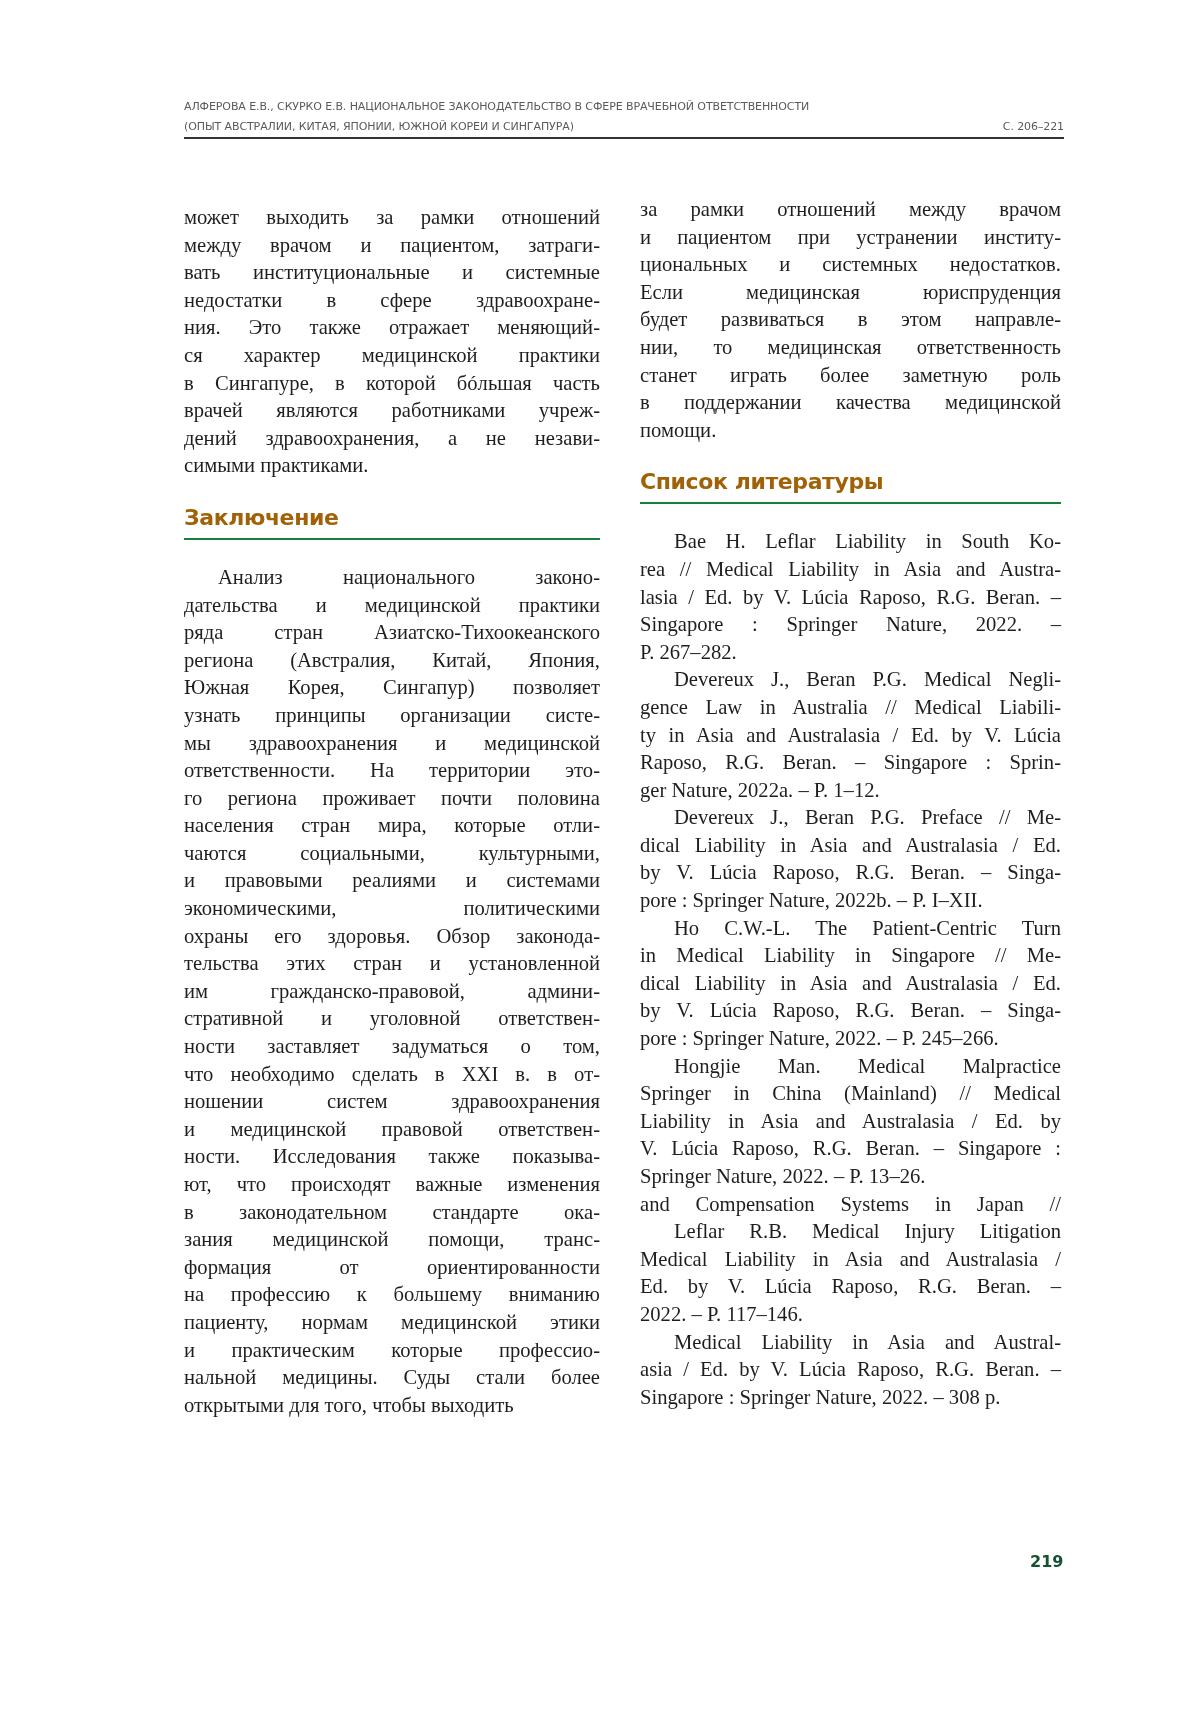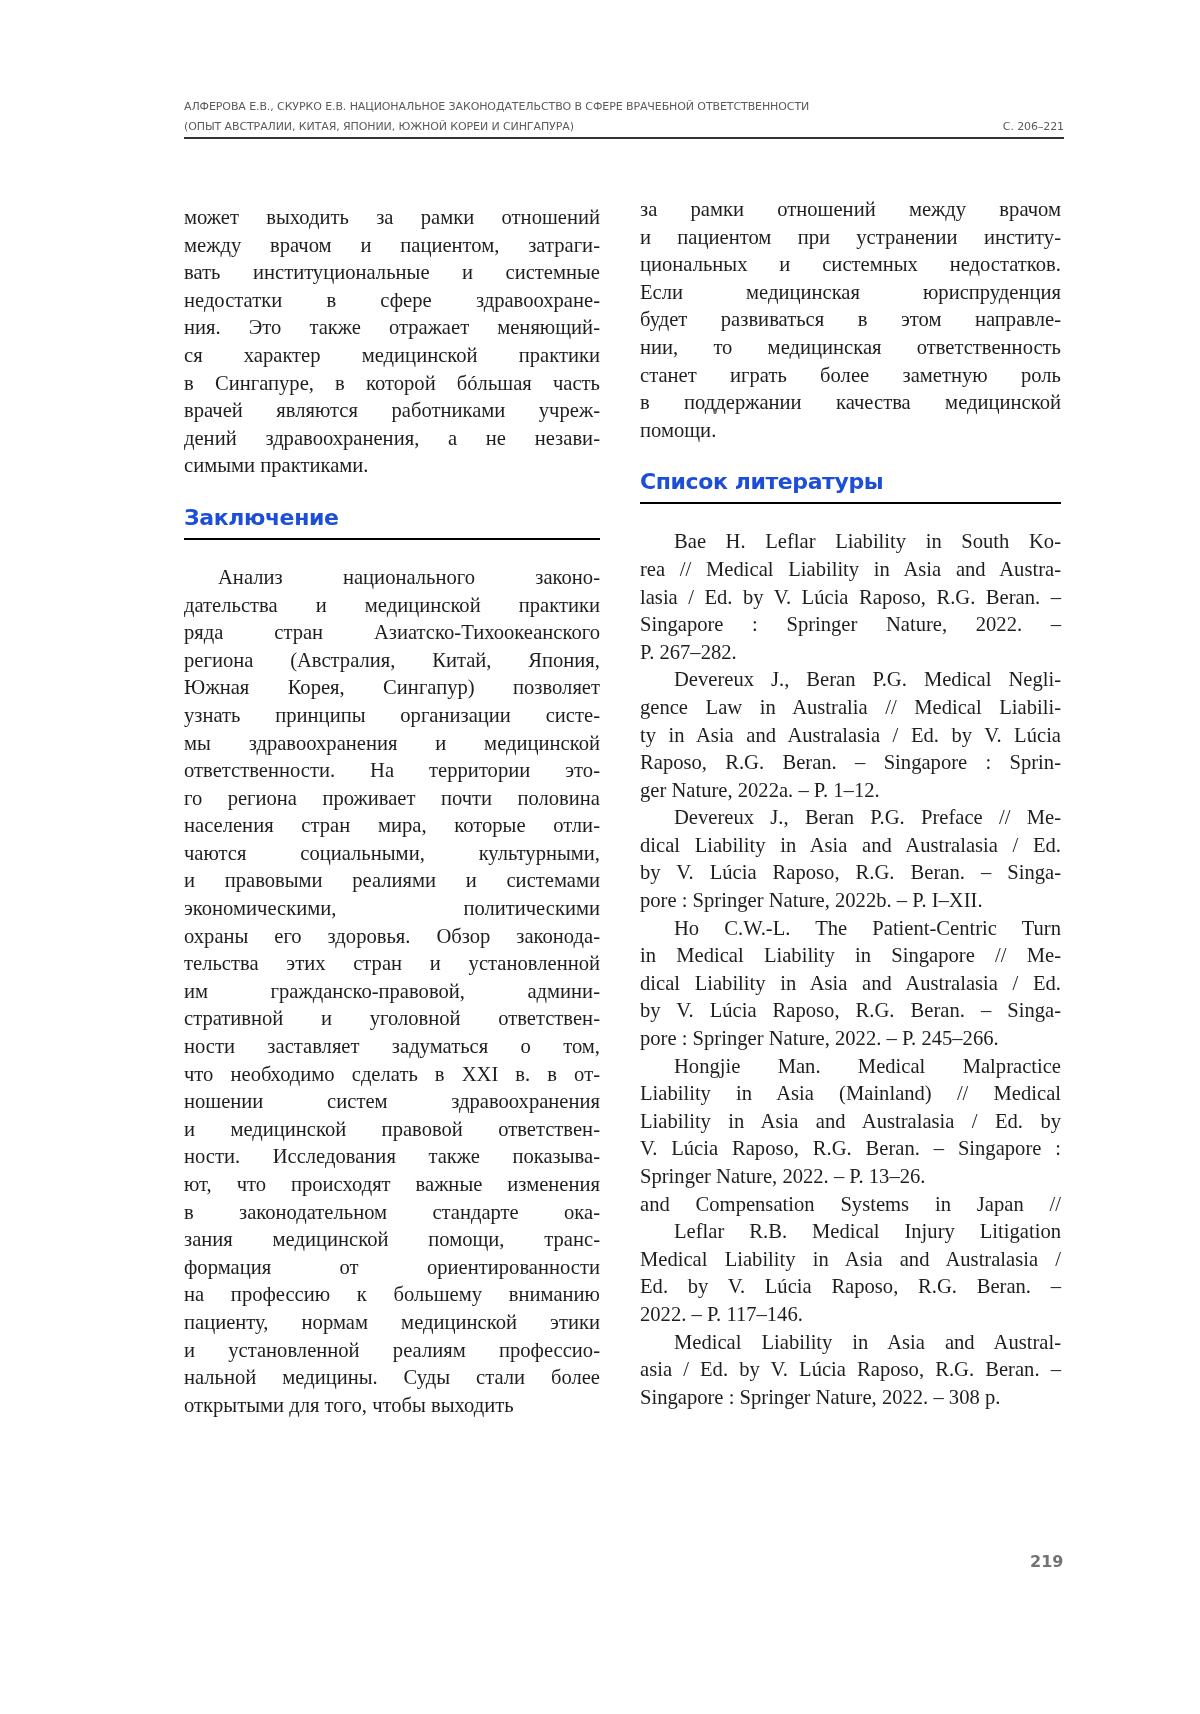--- a/index.html
+++ b/index.html
@@ -14,28 +14,28 @@
 
   .col { position: absolute; top: 196px; font-family: "Liberation Serif", "DejaVu Serif", serif;
          font-size: 20.6px; line-height: 27.6px; color: #1e1e1e; text-align: justify; hyphens: manual; }
   .col-left  { left: 184px; width: 416px; margin-top: 8px; }
   .col-right { left: 640px; width: 421px; }
 
   .line { display: block; text-align: justify; text-align-last: justify; white-space: nowrap; }
   .line.last { text-align-last: left; }
   .line.indent { text-indent: 34px; }
 
-  .heading { font-family: "DejaVu Sans", sans-serif; font-weight: bold; font-size: 22px; color: #1d4ed8;
-             letter-spacing: -0.4px; padding-bottom: 6px; border-bottom: 2px solid #000000; line-height: 28px; }
+  .heading { font-family: "DejaVu Sans", sans-serif; font-weight: bold; font-size: 22px; color: #a16207;
+             letter-spacing: -0.4px; padding-bottom: 6px; border-bottom: 2px solid #15803d; line-height: 28px; }
   .heading-left  { margin-top: 24px; margin-bottom: 24px; }
   .heading-right { margin-top: 24px; margin-bottom: 24px; }
 
   .ref { display: block; }
   .page-number { position: absolute; left: 1030px; top: 1552px; font-family: "DejaVu Sans", sans-serif;
-                 font-weight: bold; font-size: 16px; color: #737373; }
+                 font-weight: bold; font-size: 16px; color: #14532d; }
 </style>
 </head>
 <body>
 
 <div class="page">
 
   <div class="running-header">
     <div class="rh-line">Алферова Е.В., Скурко Е.В. Национальное законодательство в сфере врачебной ответственности</div>
     <div class="rh-line rh-row2">
       <span>(опыт Австралии, Китая, Японии, Южной Кореи и Сингапура)</span>
@@ -80,21 +80,21 @@
         <span class="line">что необходимо сделать в XXI в. в от-</span>
         <span class="line">ношении систем здравоохранения</span>
         <span class="line">и медицинской правовой ответствен-</span>
         <span class="line">ности. Исследования также показыва-</span>
         <span class="line">ют, что происходят важные изменения</span>
         <span class="line">в законодательном стандарте ока-</span>
         <span class="line">зания медицинской помощи, транс-</span>
         <span class="line">формация от ориентированности</span>
         <span class="line">на профессию к большему вниманию</span>
         <span class="line">пациенту, нормам медицинской этики</span>
-        <span class="line">и установленной реалиям профессио-</span>
+        <span class="line">и практическим которые профессио-</span>
         <span class="line">нальной медицины. Суды стали более</span>
         <span class="line last">открытыми для того, чтобы выходить</span>
       </div>
   </div>
 
   <div class="col col-right">
     <div id="right-cont">
         <span class="line">за рамки отношений между врачом</span>
         <span class="line">и пациентом при устранении институ-</span>
         <span class="line">циональных и системных недостатков.</span>
@@ -129,21 +129,21 @@
         </div>
         <div class="ref">
           <span class="line indent">Ho C.W.-L. The Patient-Centric Turn</span>
           <span class="line">in Medical Liability in Singapore // Me-</span>
           <span class="line">dical Liability in Asia and Australasia / Ed.</span>
           <span class="line">by V. Lúcia Raposo, R.G. Beran. – Singa-</span>
           <span class="line last">pore : Springer Nature, 2022. – P. 245–266.</span>
         </div>
         <div class="ref">
           <span class="line indent">Hongjie Man. Medical Malpractice</span>
-          <span class="line">Liability in Asia (Mainland) // Medical</span>
+          <span class="line">Springer in China (Mainland) // Medical</span>
           <span class="line">Liability in Asia and Australasia / Ed. by</span>
           <span class="line">V. Lúcia Raposo, R.G. Beran. – Singapore :</span>
           <span class="line last">Springer Nature, 2022. – P. 13–26.</span>
         </div>
         <div class="ref">
           <span class="line">and Compensation Systems in Japan //</span>
           <span class="line indent">Leflar R.B. Medical Injury Litigation</span>
           <span class="line">Medical Liability in Asia and Australasia /</span>
           <span class="line">Ed. by V. Lúcia Raposo, R.G. Beran. –</span>
           <span class="line last">2022. – P. 117–146.</span>

